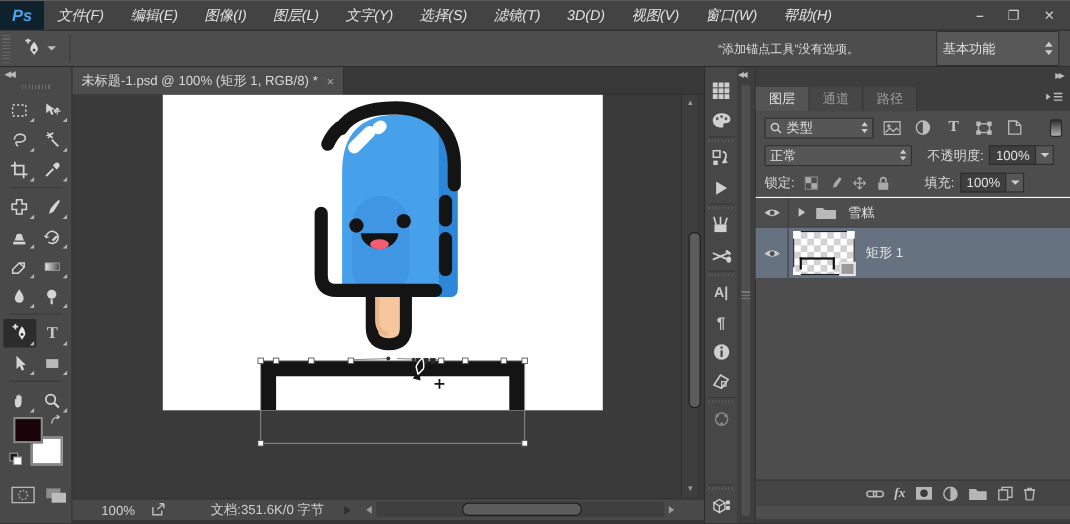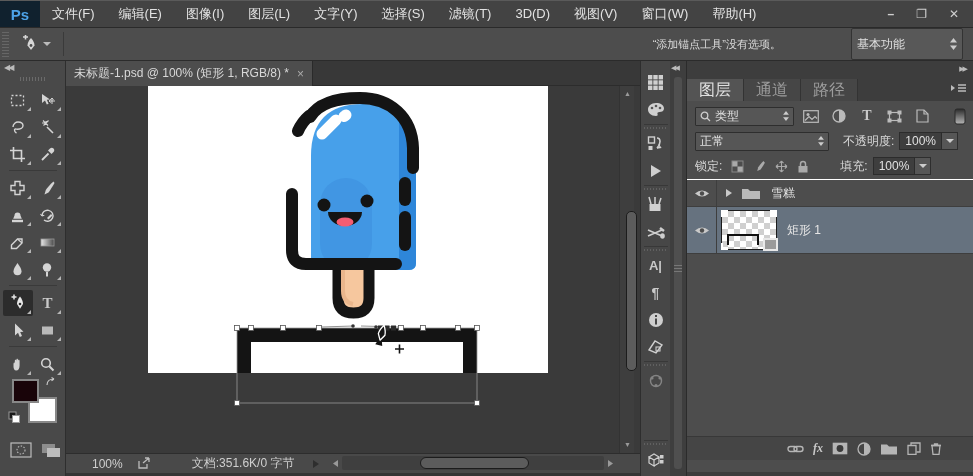--- a/index.html
+++ b/index.html
@@ -3,21 +3,21 @@
 <meta charset="utf-8">
 <style>
   html,body{margin:0;padding:0;background:#222;}
   .app{position:relative;width:973px;height:476px;overflow:hidden;
        font-family:"Liberation Sans","DejaVu Sans",sans-serif;color:#d6d6d6;
        background:#484848;border-top:1px solid #5a5a5a;box-sizing:border-box;}
   .app *{box-sizing:border-box;}
 
   
   .menubar{position:absolute;left:0;top:0;width:973px;height:27px;background:#434343;
-           border-bottom:1px solid #2a2a2a;display:flex;align-items:center;}
+           border-bottom:1px solid #2a2a2a;display:flex;align-items:center;font-style:italic;}
   .pslogo{width:40px;height:26px;background:#10212e;color:#4da3e8;font-weight:bold;
           font-size:15px;display:flex;align-items:center;justify-content:center;}
   .menu-item{padding:12px 12px;font-size:13px;color:#e2e2e2;line-height:26px;white-space:nowrap;}
   .winctl{margin-left:auto;display:flex;gap:22px;padding-right:14px;color:#cfcfcf;
           font-size:12px;font-weight:bold;}
   .winctl span{cursor:default;}
 
   
   .optionsbar{position:absolute;left:0;top:27px;width:973px;height:33px;background:#4d4d4d;
               border-bottom:1px solid #2b2b2b;display:flex;align-items:center;}
@@ -82,21 +82,21 @@
   .dock-divider .bar{position:absolute;left:4px;top:16px;width:8px;height:392px;background:#4f4f4f;border-radius:3px;}
   .dock-divider .gripper{position:absolute;left:4px;top:203px;width:8px;height:8px;
      background:repeating-linear-gradient(0deg,#777 0 1px,transparent 1px 3px);}
 
   
   .dock{position:absolute;left:686px;top:60px;width:287px;height:416px;background:#4d4d4d;
         border-left:1px solid #2b2b2b;}
   .dock-head{position:absolute;left:0;top:0;width:287px;height:18px;background:#3d3d3d;
              font-size:7px;color:#bbb;text-align:right;padding:4px 8px 0 0;letter-spacing:-2px;}
   .ptabs{position:absolute;left:0;top:18px;width:287px;height:22px;background:#3d3d3d;display:flex;}
-  .ptab{height:22px;padding:0 12px;font-size:16px;line-height:22px;color:#9d9d9d;
+  .ptab{height:22px;padding:0 12px;font-size:12px;line-height:22px;color:#9d9d9d;
         background:#464646;border-right:1px solid #333;}
   .ptab.active{background:#545454;color:#e0e0e0;}
   .pmenu{margin-left:auto;padding:4px 8px 0 0;}
   .prow{position:absolute;left:0;width:287px;display:flex;align-items:center;font-size:12px;}
   .dd{background:#565656;border:1px solid #2e2e2e;border-radius:1px;height:19px;display:flex;
       align-items:center;padding:0 4px;gap:4px;color:#e0e0e0;}
   .valbox{background:#3e3e3e;border:1px solid #2c2c2c;height:18px;padding:0 5px;line-height:16px;color:#e0e0e0;}
   .valbtn{background:#565656;border:1px solid #2e2e2e;border-left:none;height:18px;width:16px;
           display:flex;align-items:center;justify-content:center;}
   .caret{width:0;height:0;border-left:4px solid transparent;border-right:4px solid transparent;

